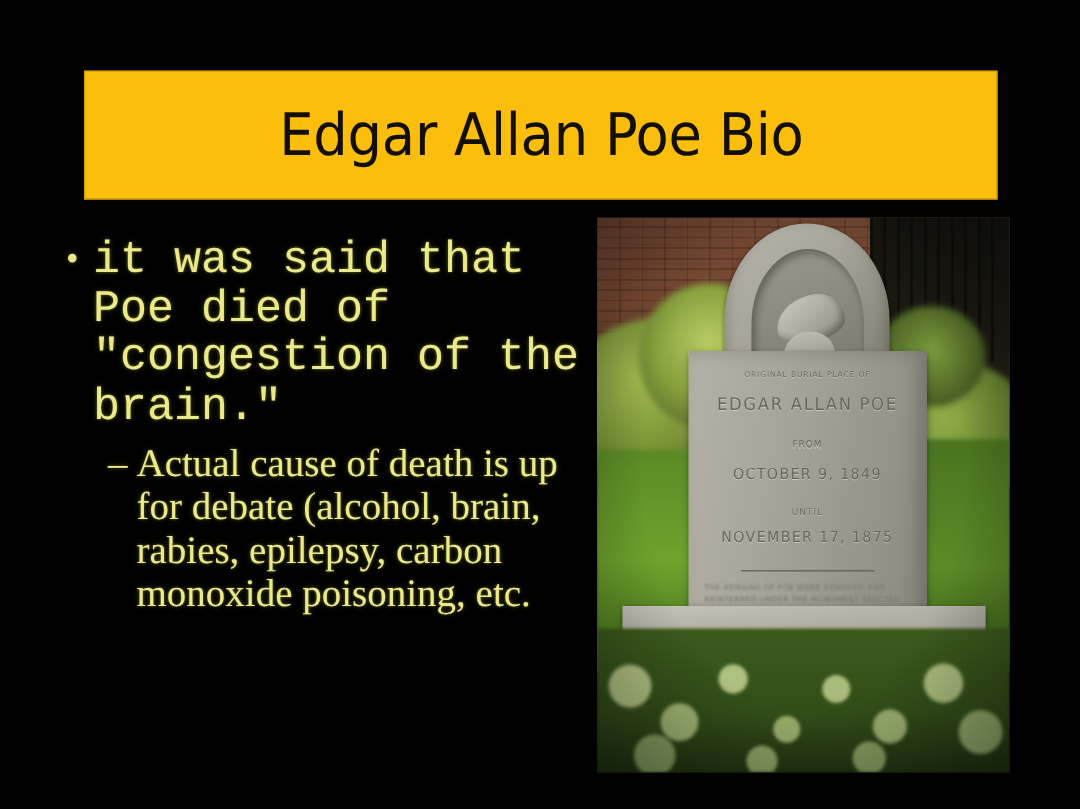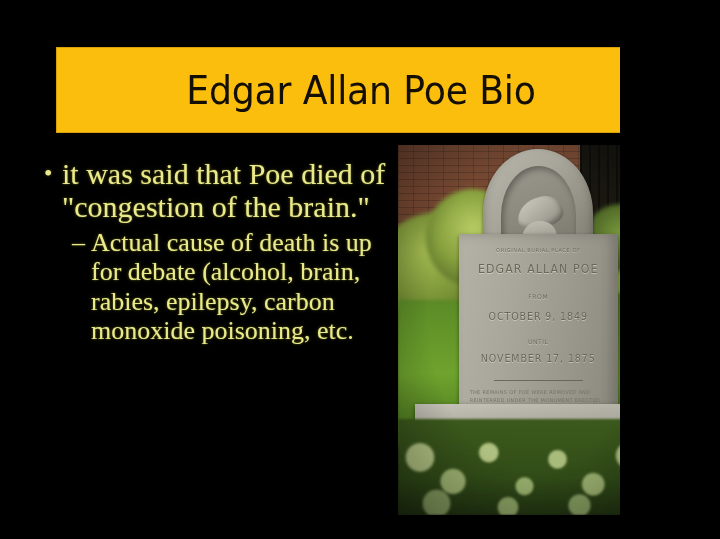--- a/index.html
+++ b/index.html
@@ -9,21 +9,21 @@
   }
   body {
     width: 720px;
     height: 539px;
     overflow: hidden;
     font-family: "Liberation Serif", serif;
   }
 
   #slide {
     position: relative;
-    width: 620px;
+    width: 720px;
     height: 539px;
     background: #000000;
     overflow: hidden;
   }
 
   
   #title-banner {
     position: absolute;
     left: 56px;
     top: 47px;
@@ -69,20 +69,21 @@
     font-size: 24px;
     line-height: 1.32;
     text-align: left;
     padding-left: 4px;
     box-sizing: border-box;
     text-shadow: 0 0 3px rgba(200,200,60,.45);
   }
   .bullet-l1 .txt {
     flex: 1;
     text-shadow: 0 0 2px rgba(190,190,70,.55), 0 0 5px rgba(140,140,40,.3);
+    font-family: Liberation Mono, monospace;
   }
   .sub-wrap {
     padding-left: 32px;
     margin-top: 5px;
   }
   .bullet-l2 {
     font-size: 26px;
     line-height: 1.12;
   }
   .bullet-l2 .marker {

